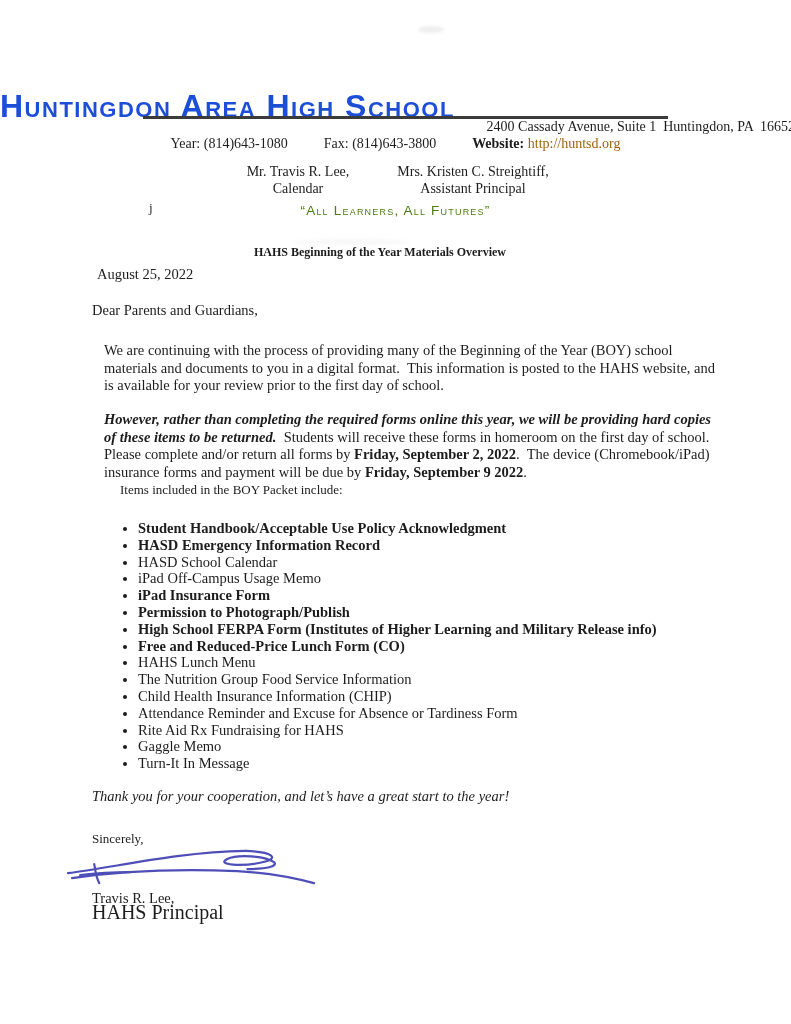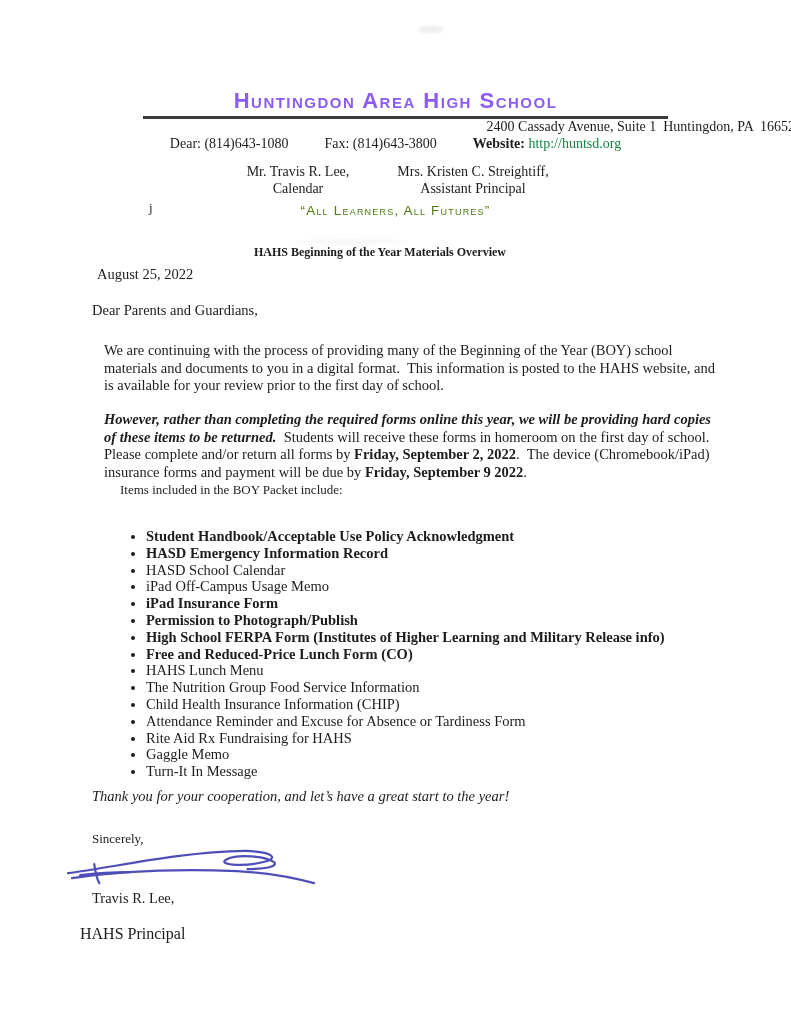--- a/index.html
+++ b/index.html
@@ -7,31 +7,31 @@
     position:relative;width:791px;height:1024px;margin:0 auto;
     background:#ffffff;color:#1c1c1c;overflow:hidden;
     font-family:"Liberation Serif", serif;
   }
   .smudge{position:absolute;border-radius:50%;background:#cfcfcf;filter:blur(1.5px);}
   .smudge-top{left:418px;top:26px;width:26px;height:7px;opacity:.35;}
   .smudge-title{left:292px;top:239px;width:118px;height:6px;opacity:.14;}
 
   
   .school-name{
-    position:absolute;top:88px;left:0;width:100%;text-align:center;
+    position:absolute;top:88px;left:0;width:100%;
     font-family:"Liberation Sans", sans-serif;font-weight:bold;
     font-variant-caps:small-caps;font-variant:small-caps;
-    font-size:22px;letter-spacing:1.5px;color:#8b5cf6;
+    font-size:32px;letter-spacing:1.5px;color:#1d4ed8;
   }
   .header-rule{position:absolute;top:116px;left:143px;width:525px;height:3px;background:#3b3b3b;}
   .address{position:absolute;top:119px;left:4px;width:100%;text-align:right;font-size:14px;white-space:pre-wrap;}
   .contact{position:absolute;top:136px;left:0;width:100%;text-align:center;font-size:14px;white-space:pre-wrap;}
   .contact .gap{margin-left:36px;}
   .contact .bold{font-weight:bold;}
-  .contact .link{color:#15803d;}
+  .contact .link{color:#a16207;}
 
   .principal-left{position:absolute;top:163px;left:213px;width:170px;text-align:center;font-size:14px;line-height:17px;}
   .principal-right{position:absolute;top:163px;left:378px;width:190px;text-align:center;font-size:14px;line-height:17px;}
 
   .stray-j{position:absolute;top:200px;left:149px;font-size:13px;}
   .motto{
     position:absolute;top:203px;left:0;width:100%;text-align:center;
     font-family:"Liberation Sans", sans-serif;
     font-variant-caps:small-caps;font-variant:small-caps;
     font-size:13.5px;letter-spacing:1.2px;color:#4d7c0f;
@@ -41,43 +41,43 @@
   .title{position:absolute;top:245px;left:60px;width:640px;text-align:center;font-weight:bold;font-size:12px;}
   .date{position:absolute;top:266px;left:97px;font-size:14.5px;}
   .salutation{position:absolute;top:302px;left:92px;font-size:14.5px;}
   .para{position:absolute;left:92px;margin:12px;font-size:14.5px;line-height:17.6px;white-space:pre-wrap;}
   .p1{top:330px;width:614px;}
   .p2{top:399px;width:618px;}
   .bi{font-weight:bold;font-style:italic;}
   .b{font-weight:bold;}
   .list-intro{position:absolute;top:482px;left:92px;font-size:13px;margin-left:28px;}
   .boy-list{
-    position:absolute;top:520px;left:104px;margin:8px;padding-left:34px;
+    position:absolute;top:520px;left:104px;margin:0;padding-left:34px;
     font-size:14.5px;line-height:16.8px;width:600px;
   }
   .boy-list li{margin:0;padding:0;}
 
   .closing{position:absolute;top:788px;left:92px;font-size:14.5px;white-space:pre-wrap;font-style:italic;}
   .signoff{position:absolute;top:831px;left:92px;font-size:13px;}
   .signature{position:absolute;top:841px;left:66px;width:252px;height:46px;}
   .signer-name{position:absolute;top:879px;left:92px;font-size:14.5px;margin-top:11px;}
-  .signer-title{position:absolute;top:901px;left:80px;font-size:16px;margin-top:24px;}
+  .signer-title{position:absolute;top:901px;left:92px;font-size:20px;}
 </style>
 </head>
 <body>
 
 <div class="page">
 
   <div class="smudge smudge-top"></div>
   <div class="smudge smudge-title"></div>
 
   <div class="school-name">Huntingdon Area High School</div>
   <div class="header-rule"></div>
   <div class="address">2400 Cassady Avenue, Suite 1  Huntingdon, PA  16652</div>
-  <div class="contact"><span>Dear:</span> <span>(814)643-1080</span><span class="gap">Fax:</span> <span>(814)643-3800</span><span class="gap bold">Website:</span> <span class="link">http://huntsd.org</span></div>
+  <div class="contact"><span>Year:</span> <span>(814)643-1080</span><span class="gap">Fax:</span> <span>(814)643-3800</span><span class="gap bold">Website:</span> <span class="link">http://huntsd.org</span></div>
 
   <div class="principal-left">
     <div>Mr. Travis R. Lee,</div>
     <div>Calendar</div>
   </div>
   <div class="principal-right">
     <div>Mrs. Kristen C. Streightiff,</div>
     <div>Assistant Principal</div>
   </div>
 

